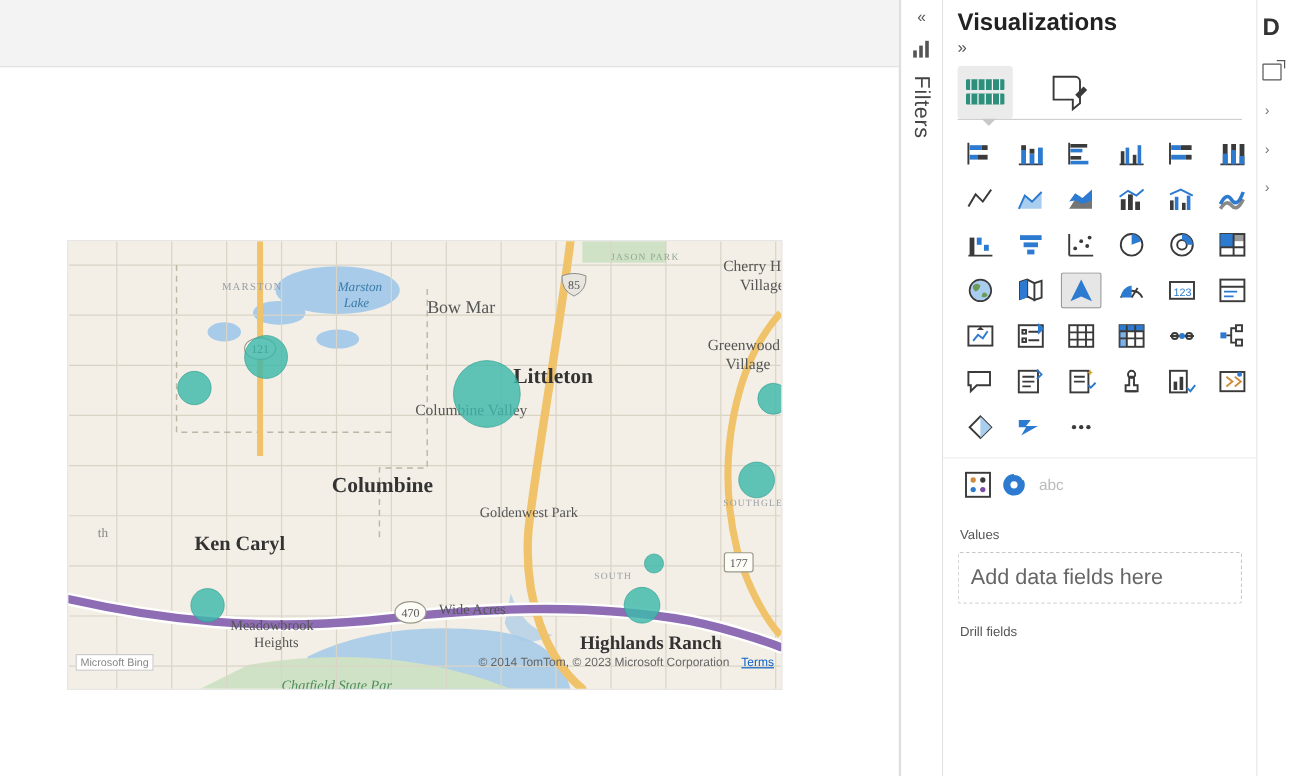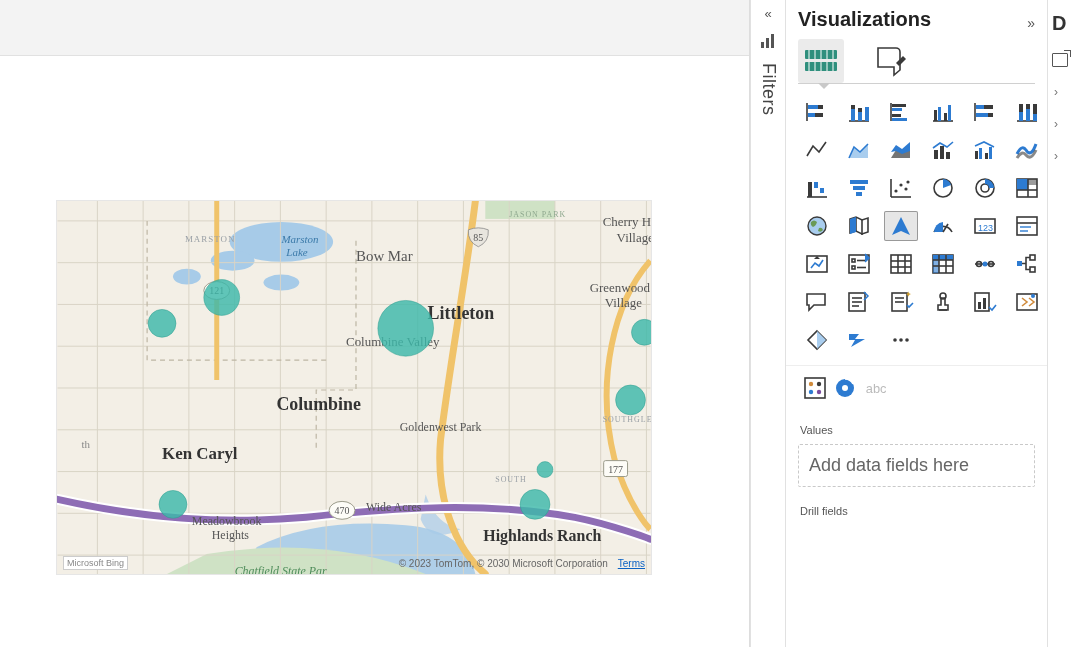--- a/index.html
+++ b/index.html
@@ -2,34 +2,34 @@
 <html><head>
 <meta charset="utf-8">
 <style>
   * { box-sizing: border-box; margin: 0; padding: 0; }
   html, body { width: 1076px; height: 647px; font-family: "Segoe UI", Arial, sans-serif; background: #fff; color: #333; overflow: hidden; }
   .root { display: flex; width: 100%; height: 100%; }
   .canvas-area { flex: 1 1 auto; background: #fff; position: relative; border-right: 1px solid #ddd; }
   .canvas-header { height: 56px; background: #f3f3f3; border-bottom: 1px solid #e1e1e1; }
   .map-visual { position: absolute; left: 56px; top: 200px; width: 596px; height: 375px; background: #f3efe6; border: 1px solid #e6e6e6; }
   #map-svg { width: 100%; height: 100%; display: block; }
-  .map-attr { position: absolute; bottom: 4px; left: 6px; font-size: 10px; color: #666; display:flex; gap:6px; align-items:center; width: calc(100% - 12px); }
+  .map-attr { position: absolute; bottom: 15px; left: 6px; font-size: 10px; color: #666; display:flex; gap:6px; align-items:center; width: calc(100% - 12px); }
   .map-attr .bing { font-size:9px; color:#888; border:1px solid #ccc; padding:1px 3px; background:#fff; }
   .map-attr .copyright { margin-left:auto; }
   .map-attr a { color: #0b62c4; text-decoration: underline; cursor: pointer; margin-left:4px; }
 
   
   .filters-strip { width: 36px; background:#fff; border-left:1px solid #e1e1e1; border-right:1px solid #e1e1e1; display:flex; flex-direction:column; align-items:center; padding-top:6px; gap:12px; }
   .filters-strip .chev { font-size:13px; color:#555; cursor:pointer; }
   .filters-strip .mini-icon { width:16px; height:16px; color:#444; }
   .filters-label { writing-mode: vertical-rl; font-size:18px; color:#444; margin-top:2px; letter-spacing:0.5px; }
 
   
   .viz-pane { width: 262px; background:#fff; border-right:1px solid #e1e1e1; display:flex; flex-direction:column; }
-  .viz-header { display:flex; align-items:flex-end; justify-content:space-between; padding: 8px 12px 6px 12px; }
+  .viz-header { display:flex; align-items:flex-start; justify-content:space-between; padding: 8px 12px 6px 12px; flex-direction: column; }
   .viz-header h2 { font-size:20px; font-weight:600; color:#222; }
   .viz-header .chev { font-size:14px; color:#555; cursor:pointer; }
   .build-label { font-size:15px; color:#555; padding: 0 12px 4px 12px; }
   .mode-tabs { display:flex; gap:24px; padding: 2px 12px 0 12px; position:relative; }
   .mode-tab { width:46px; height:44px; display:flex; align-items:center; justify-content:center; cursor:pointer; border-radius:3px; }
   .mode-tab.active { background:#ebebeb; }
   .mode-tabs .tab-underline { position:absolute; bottom:-1px; left:12px; right:12px; height:1px; background:#d0d0d0; }
   .mode-tabs .caret { position:absolute; bottom:-6px; left:32px; width:0; height:0; border-left:6px solid transparent; border-right:6px solid transparent; border-top:6px solid #c8c8c8; }
   .viz-grid { display:grid; grid-template-columns: repeat(6, 34px); gap: 8px 8px; padding: 14px 12px 6px 14px; }
   .viz-item { width:34px; height:30px; display:flex; align-items:center; justify-content:center; cursor:pointer; border-radius:2px; }
@@ -143,21 +143,21 @@
           <circle cx="105" cy="123" r="14" fill="#3db8aa" fill-opacity="0.82" stroke="#2a9c8e" stroke-width="0.5"></circle>
           <circle cx="350" cy="128" r="28" fill="#3db8aa" fill-opacity="0.82" stroke="#2a9c8e" stroke-width="0.5"></circle>
           <circle cx="590" cy="132" r="13" fill="#3db8aa" fill-opacity="0.82" stroke="#2a9c8e" stroke-width="0.5"></circle>
           <circle cx="576" cy="200" r="15" fill="#3db8aa" fill-opacity="0.82" stroke="#2a9c8e" stroke-width="0.5"></circle>
           <circle cx="116" cy="305" r="14" fill="#3db8aa" fill-opacity="0.82" stroke="#2a9c8e" stroke-width="0.5"></circle>
           <circle cx="490" cy="270" r="8" fill="#3db8aa" fill-opacity="0.82" stroke="#2a9c8e" stroke-width="0.5"></circle>
           <circle cx="480" cy="305" r="15" fill="#3db8aa" fill-opacity="0.82" stroke="#2a9c8e" stroke-width="0.5"></circle>
         </svg>
       <div class="map-attr">
         <span class="bing">Microsoft Bing</span>
-        <span class="copyright">© 2023 TomTom, © 2030 Microsoft Corporation</span>
+        <span class="copyright">© 2014 TomTom, © 2023 Microsoft Corporation</span>
         <a>Terms</a>
       </div>
     </div>
   </div>
 
   <div class="filters-strip">
     <span class="chev">«</span>
     <svg class="mini-icon" viewBox="0 0 16 16">
         <rect x="1" y="9" width="3" height="6" fill="#555"></rect>
         <rect x="6" y="5" width="3" height="10" fill="#555"></rect>

